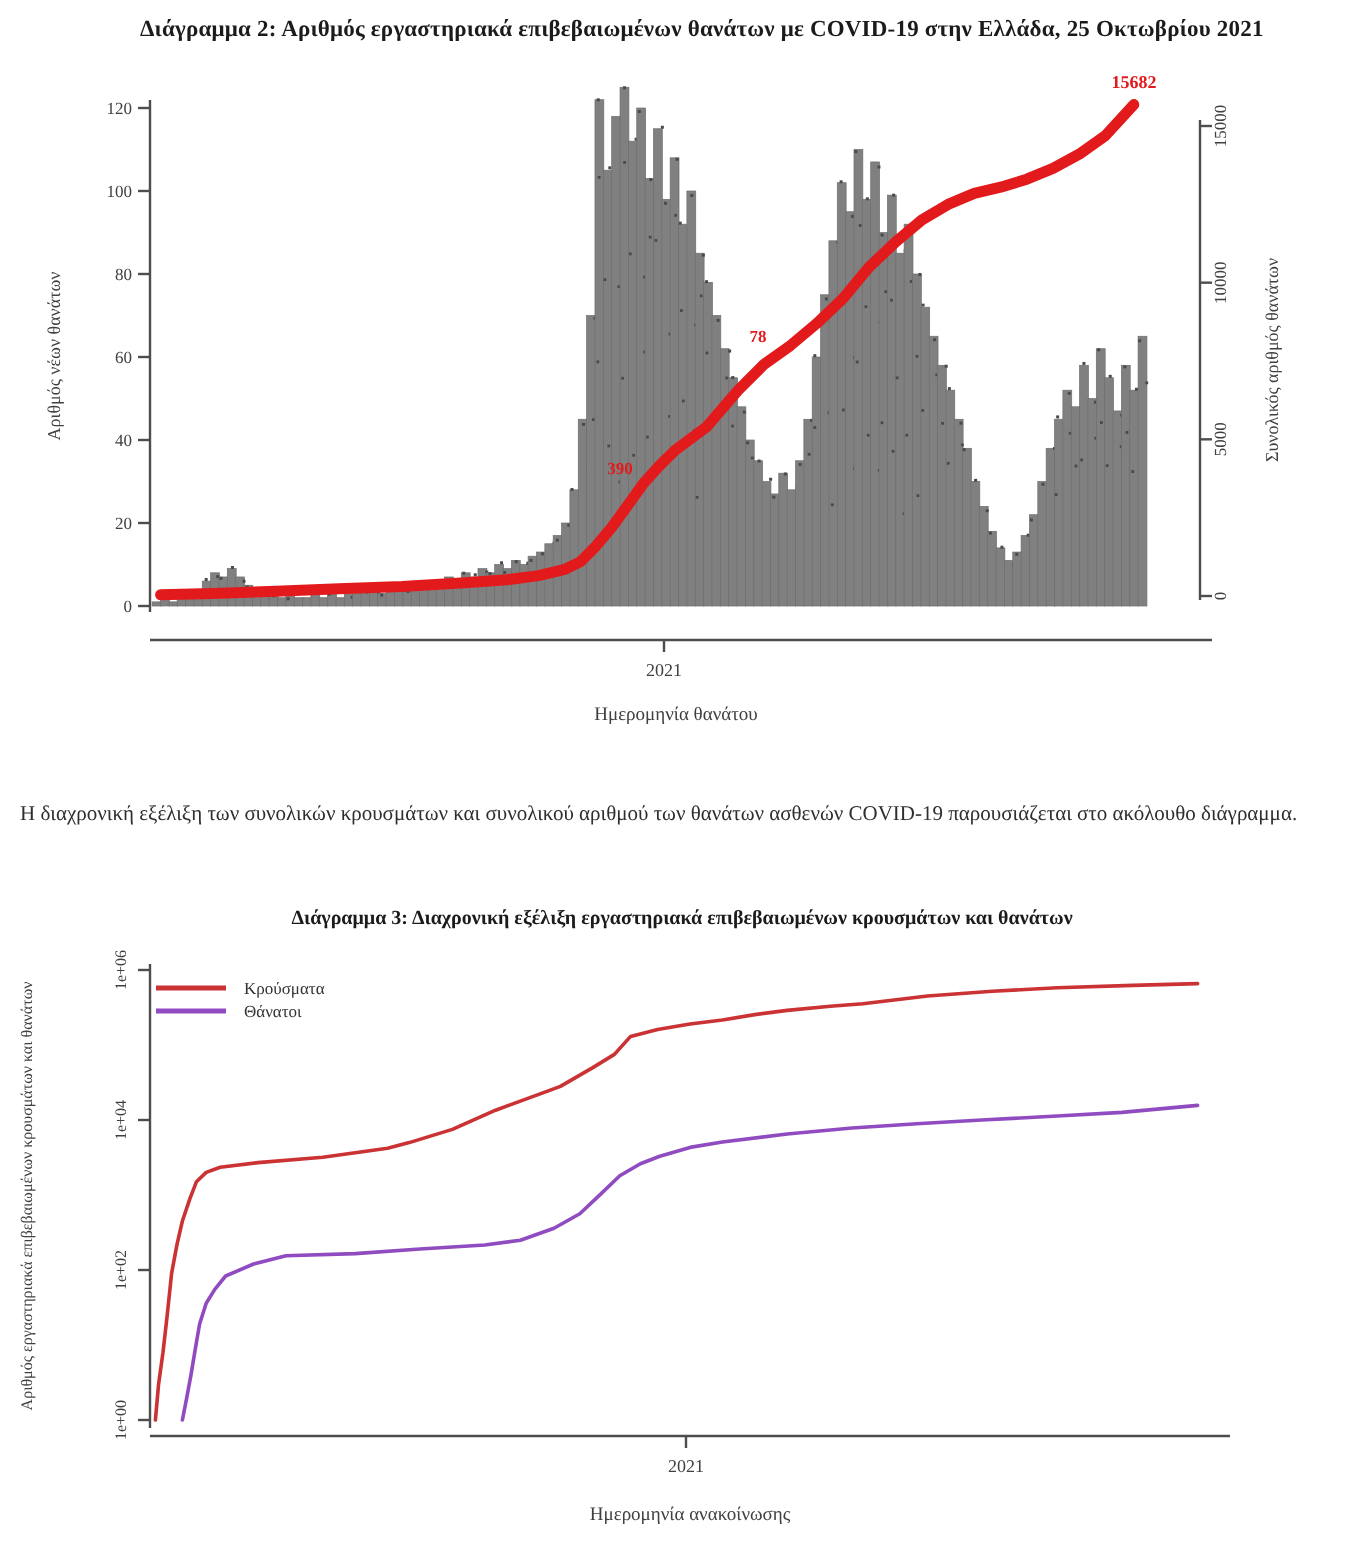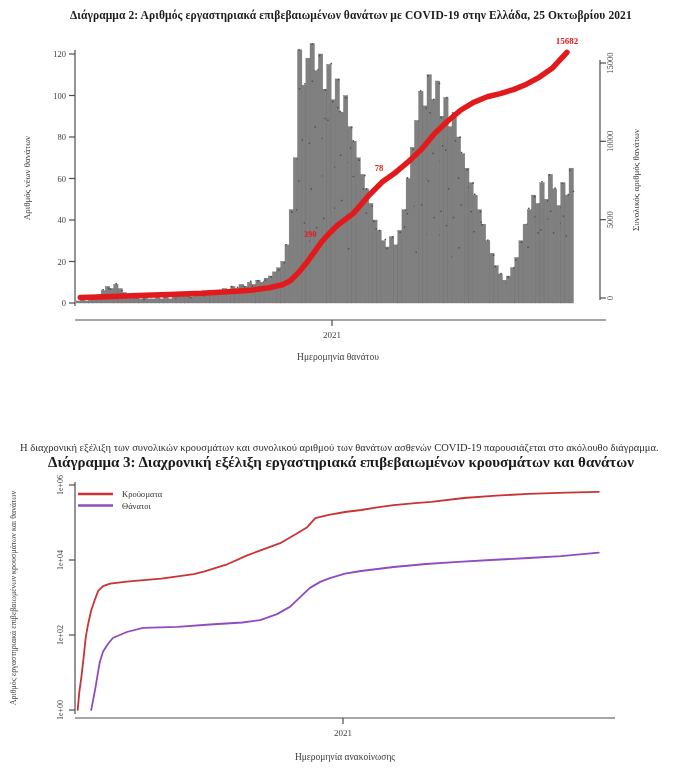--- a/index.html
+++ b/index.html
@@ -9,26 +9,26 @@
   }
   .title2 {
     position:absolute; left:70px; top:9px; width:600px;
     font-size:11.5px; font-weight:bold; color:#1b1b1b; letter-spacing:0.1px;
   }
   .note {
     position:absolute; left:10px; top:372px; width:660px;
     font-size:10.5px; color:#2e2e2e;
   }
   .para {
-    position:absolute; left:20px; top:399px; width:660px;
-    font-size:10.5px; color:#2e2e2e; text-align:justify; line-height:1.62;margin-top:40px;
+    position:absolute; left:10px; top:399px; width:660px;
+    font-size:10.5px; color:#2e2e2e; text-align:justify; line-height:1.62;
   }
   .title3 {
     position:absolute; left:0; right:0; top:454px; text-align:center;
-    font-size:15px; font-weight:bold; color:#1b1b1b;
+    font-size:10px; font-weight:bold; color:#1b1b1b;
   }
   svg.c2 { position:absolute; left:0; top:0; }
   svg.c3 { position:absolute; left:0; top:440px; }
 </style>
 </head>
 <body>
 
 <div class="page">
 
   <div class="title2">Διάγραμμα 2: Αριθμός εργαστηριακά επιβεβαιωμένων θανάτων με COVID-19 στην Ελλάδα, 25 Οκτωβρίου 2021</div>

